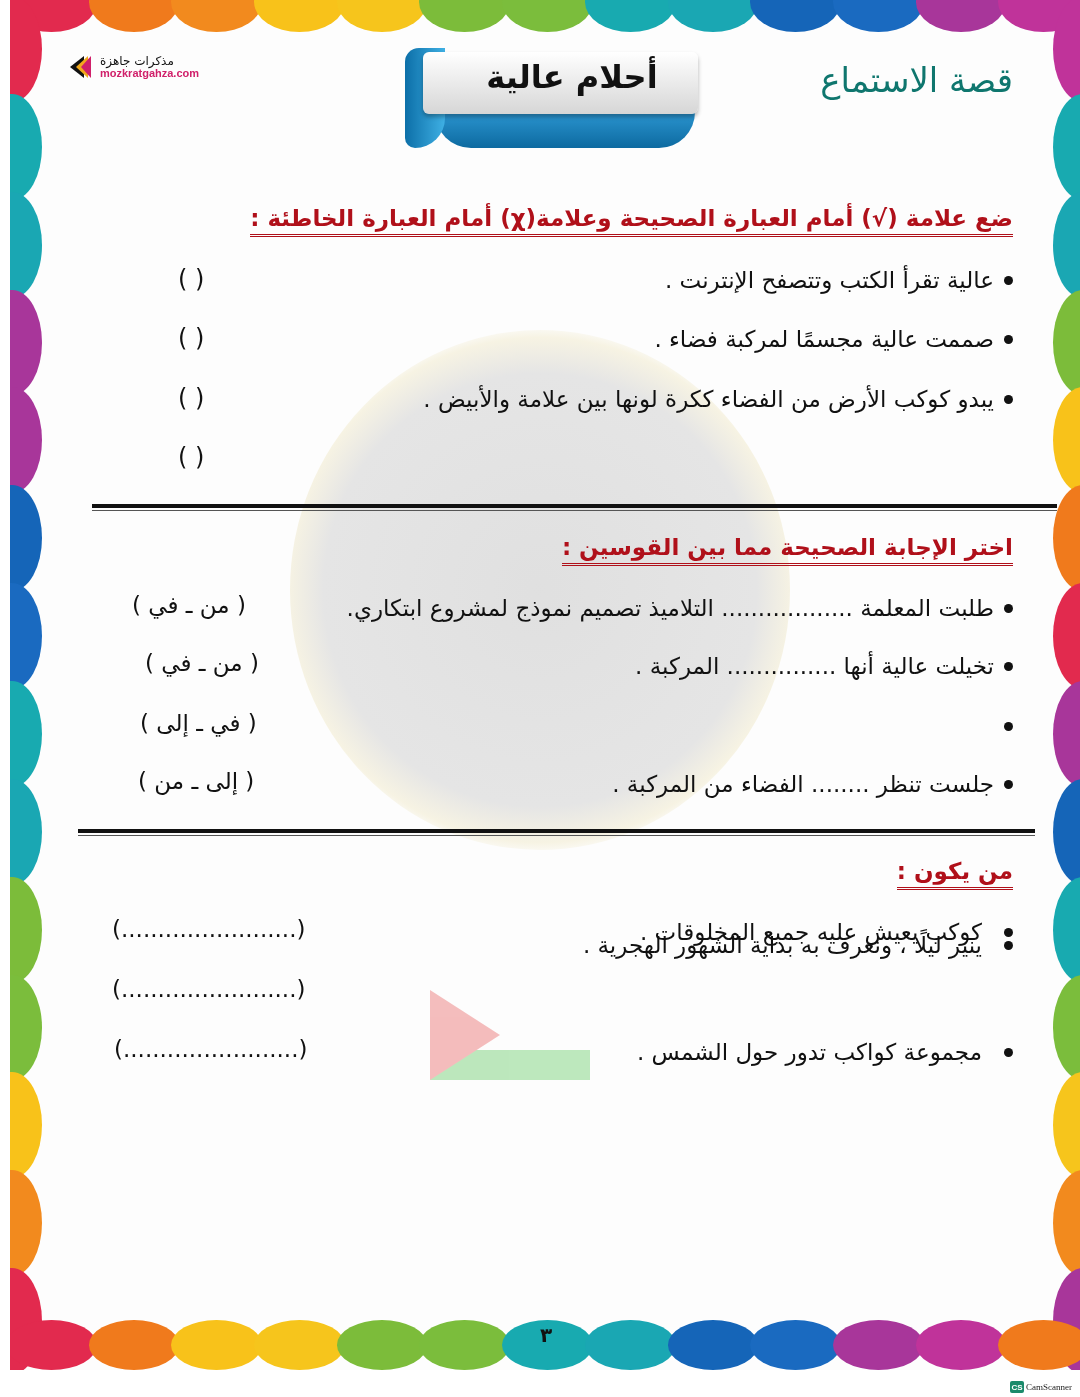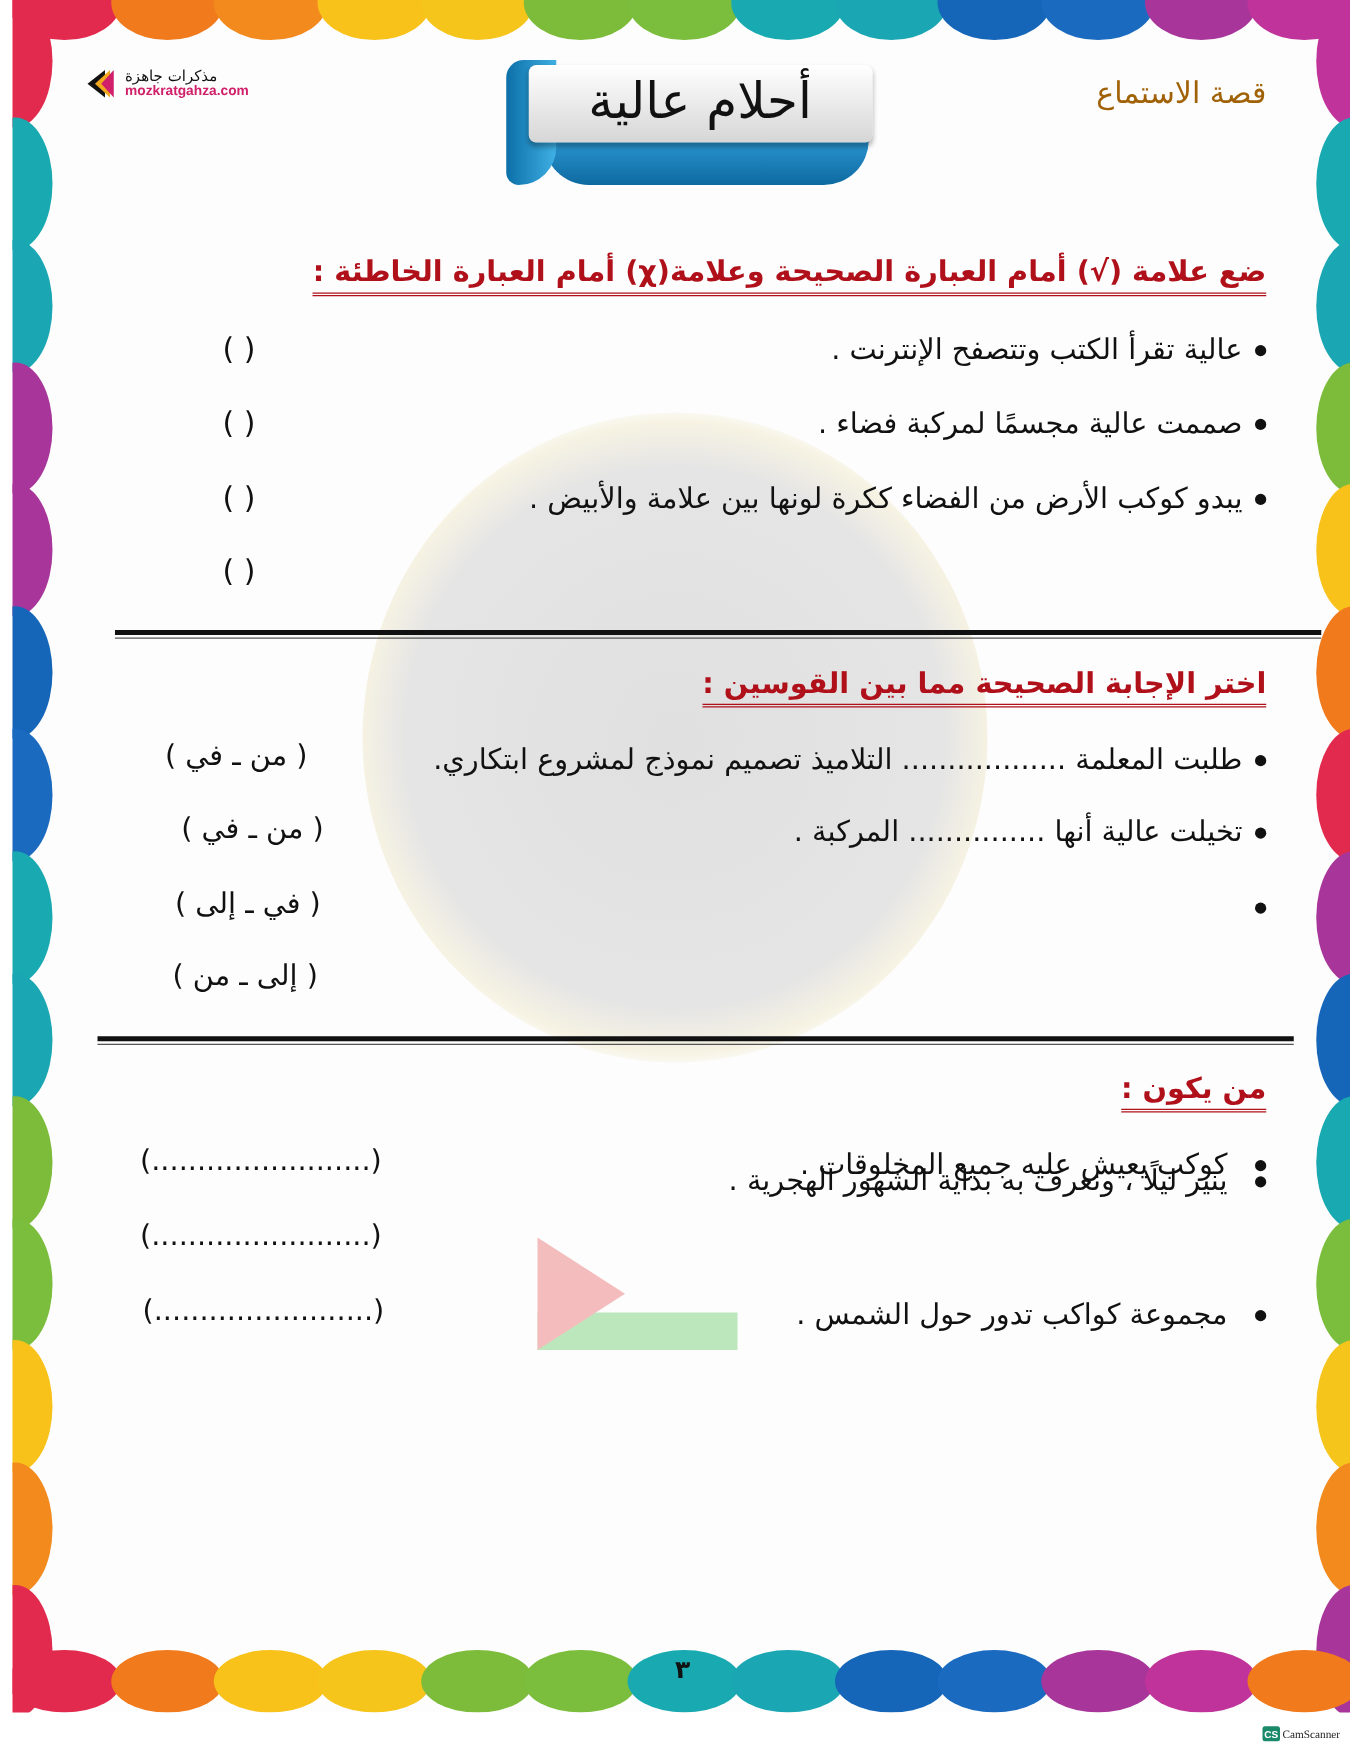--- a/index.html
+++ b/index.html
@@ -20,22 +20,22 @@
   .logo { position:absolute; left:58px; top:52px; display:flex; align-items:center; }
   .logo .mark { width:26px; height:30px; position:relative; }
   .logo .mark span { position:absolute; top:4px; width:0; height:0; border-top:11px solid transparent; border-bottom:11px solid transparent; }
   .logo-text { margin-left:6px; line-height:1.05; }
   .logo-ar { font-size:12px; color:#111; letter-spacing:2px; direction:rtl; text-align:left; }
   .logo-url { font-size:11px; font-weight:bold; color:#d0206a; font-family:"Liberation Sans", sans-serif; }
   .ribbon { position:absolute; left:395px; top:40px; width:300px; height:110px; }
   .ribbon .band { position:absolute; left:18px; top:12px; width:275px; height:62px; background:linear-gradient(#ffffff,#d6d6d6); border-radius:6px; box-shadow:0 3px 4px rgba(0,0,0,0.3); }
   .ribbon .curl { position:absolute; left:0; top:8px; width:40px; height:100px; background:linear-gradient(90deg,#0c6fa8,#3fb0e4); border-radius:14px 0 30px 10px; }
   .ribbon .under { position:absolute; left:30px; top:72px; width:260px; height:36px; background:linear-gradient(#2b95d0,#0d6aa0); border-radius:0 0 40px 40px; }
-  .ribbon-title { position:absolute; left:20px; top:18px; width:270px; text-align:center; font-size:40px; font-weight:normal; color:#111; direction:rtl; font-family:"DejaVu Sans", sans-serif; }
-  .header-title { position:absolute; right:72px; top:60px; font-size:24px; color:#a16207; direction:rtl; }
+  .ribbon-title { position:absolute; left:32px; top:18px; width:270px; text-align:center; font-size:32px; font-weight:bold; color:#111; direction:rtl; font-family:"DejaVu Sans", sans-serif; }
+  .header-title { position:absolute; right:72px; top:60px; font-size:34px; color:#0f766e; direction:rtl; }
   .content { position:absolute; left:0; top:0; width:100%; height:100%; direction:rtl; }
   .sec-head { position:absolute; right:72px; font-size:23px; font-weight:bold; color:#b0101a; border-bottom:3px double #b0101a; line-height:1.2; padding-bottom:1px; }
   .item { position:absolute; right:72px; left:100px; height:36px; font-size:23px; color:#111; display:flex; align-items:center; }
   .bullet { width:9px; height:9px; border-radius:50%; background:#111; margin-left:10px; flex:none; }
   .item-text { white-space:nowrap; }
   .tf-box { position:absolute; font-size:24px; color:#111; direction:ltr; }
   .choice { position:absolute; font-size:23px; color:#111; direction:rtl; white-space:nowrap; }
   .divider { position:absolute; height:0; border-top:4px solid #111; }
   .divider::after { content:""; position:absolute; left:0; right:0; top:2px; border-top:1px solid #555; }
   .page-num { position:absolute; left:530px; top:1323px; font-size:20px; font-weight:bold; color:#111; }
@@ -175,20 +175,24 @@
       <span class="bullet"></span>
       <span class="item-text">تخيلت عالية أنها ............... المركبة .</span>
     </div>
     <div class="choice" style="left:135px;top:650px">( من ـ في )</div>
 
     <div class="item" style="top:708px">
       <span class="bullet"></span>
     </div>
     <div class="choice" style="left:130px;top:710px">(  في ـ إلى )</div>
 
+    <div class="item" style="top:766px">
+      <span class="bullet"></span>
+      <span class="item-text">جلست تنظر ........ الفضاء من المركبة .</span>
+    </div>
     <div class="choice" style="left:128px;top:768px">( إلى ـ من )</div>
 
     <div class="divider" style="left:68px;right:50px;top:829px"></div>
 
     <div class="sec-head" style="top:858px">من يكون :</div>
 
     <div class="item" style="top:914px;right:72px">
       <span class="bullet" style="margin-left:22px"></span>
       <span class="item-text">كوكب يعيش عليه جميع المخلوقات .</span>
     </div>

